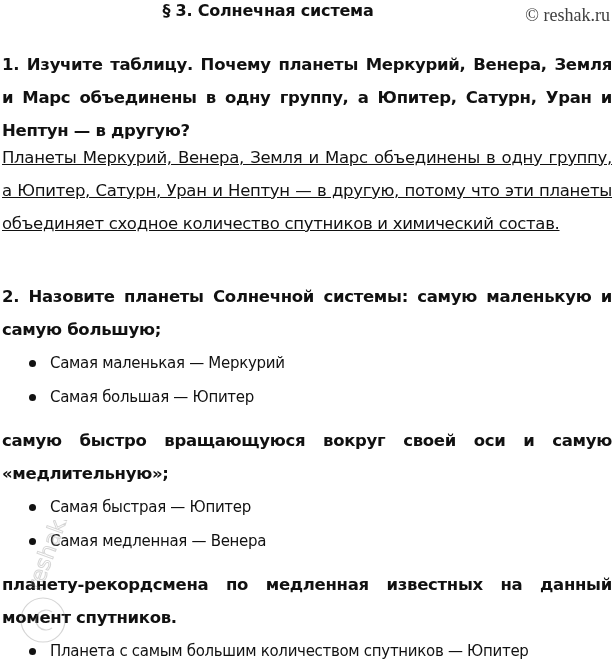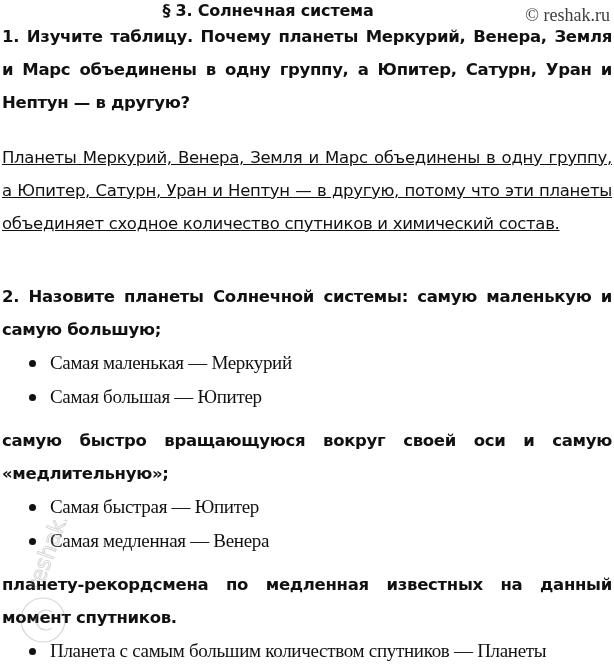--- a/index.html
+++ b/index.html
@@ -22,42 +22,41 @@
     .block { position: absolute; left: 2px; width: 610px; }
     .q {
       font-weight: bold; font-size: 16.5px; line-height: 33px;
       text-align: justify; letter-spacing: -0.3px;
     }
     .a {
       font-size: 16.5px; line-height: 33px; text-align: justify; letter-spacing: -0.3px; text-decoration: underline;
     }
     ul.list { list-style: none; margin: 0; padding: 0; }
     ul.list li {
-      position: relative; padding-left: 48px; font-size: 19px; line-height: 34px;
+      position: relative; padding-left: 48px; font-size: 15px; line-height: 34px;
       letter-spacing: -0.3px;
-      font-family: Liberation Serif, serif;
     }
     ul.list li .bullet {
       position: absolute; left: 27px; top: 14px; width: 7px; height: 7px;
       border-radius: 50%; background: #111;
     }
     .watermark {
       position: absolute; left: 8px; top: 520px; width: 70px; height: 150px;
       pointer-events: none; opacity: 0.35;
     }
   </style>
 </head>
 <body>
 
 <div class="header">
   <div class="title">§ 3. Солнечная система</div>
   <div class="brand">© reshak.ru</div>
 </div>
 
-<div class="block" style="top:20px;">
+<div class="block" style="top:48px;">
   <div class="q" style="text-align-last:left;">1. Изучите таблицу. Почему планеты Меркурий, Венера, Земля и Марс объединены в одну группу, а Юпитер, Сатурн, Уран и Нептун — в другую?</div>
 </div>
 
 <div class="block" style="top:141px;">
   <div class="a">Планеты Меркурий, Венера, Земля и Марс объединены в одну группу, а Юпитер, Сатурн, Уран и Нептун — в другую, потому что эти планеты объединяет сходное количество спутников и химический состав.</div>
 </div>
 
 <div class="block" style="top:280px;">
   <div class="q">2. Назовите планеты Солнечной системы: самую маленькую и самую большую;</div>
   <ul class="list">
@@ -70,21 +69,21 @@
   <div class="q">самую быстро вращающуюся вокруг своей оси и самую «медлительную»;</div>
   <ul class="list">
     <li><span class="bullet"></span><span>Самая быстрая — Юпитер</span></li>
     <li><span class="bullet"></span><span>Самая медленная — Венера</span></li>
   </ul>
 </div>
 
 <div class="block" style="top:568px;">
   <div class="q">планету-рекордсмена по медленная известных на данный момент спутников.</div>
   <ul class="list">
-    <li><span class="bullet"></span><span>Планета с самым большим количеством спутников — Планеты</span></li>
+    <li><span class="bullet"></span><span>Планета с самым большим количеством спутников — Юпитер</span></li>
   </ul>
 </div>
 
 <svg class="watermark" viewBox="0 0 70 150">
   <g fill="none" stroke="#888" stroke-width="1.2">
     <circle cx="35" cy="100" r="22"></circle>
     <path d="M44 92 a10 10 0 1 0 0 16"></path>
   </g>
   <text x="10" y="60" transform="rotate(-70 30 50)" font-size="22" fill="none" stroke="#888" stroke-width="1" font-family="DejaVu Sans, sans-serif">reshak.ru</text>
 </svg>

